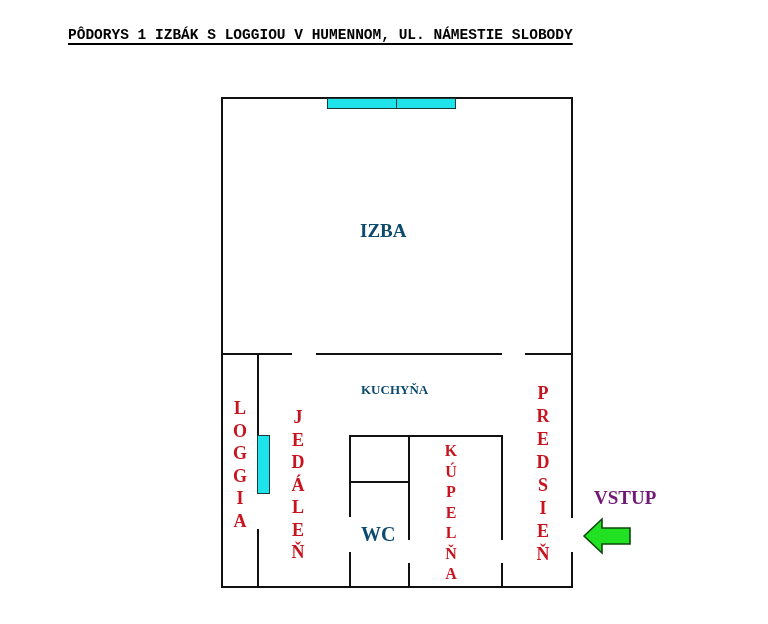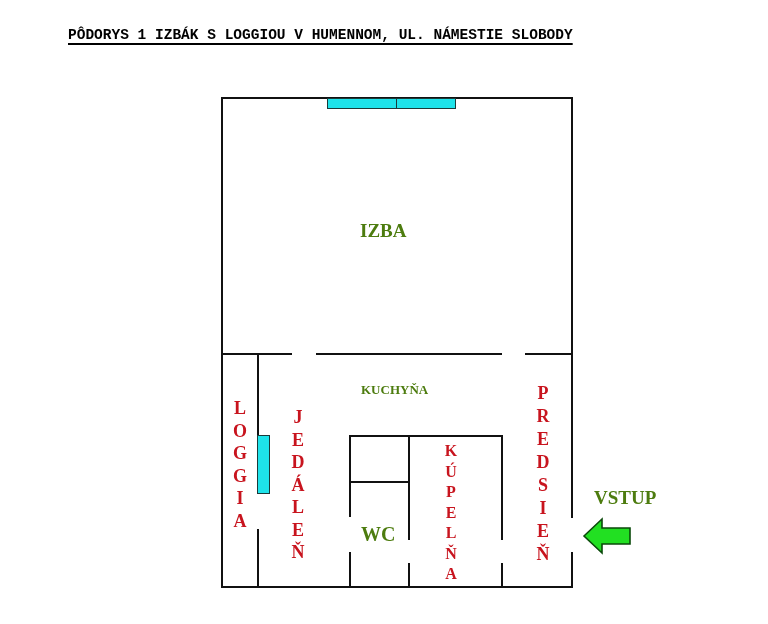--- a/index.html
+++ b/index.html
@@ -5,24 +5,24 @@
   html, body { margin:0; padding:0; background:#ffffff; }
   body { width:768px; height:624px; position:relative; overflow:hidden; font-family:"Liberation Serif", serif; }
   .title {
     position:absolute; left:68px; top:27px; width:632px;
     font-family:"Liberation Mono", monospace; font-weight:bold; font-size:14.5px;
     color:#000000; text-decoration:underline; text-decoration-thickness:2px; text-underline-offset:4px;
     white-space:nowrap; letter-spacing:0px;
   }
   .wall { position:absolute; background:#111; }
   .window { position:absolute; background:#1ee3ea; border:1.5px solid #1a3a3a; box-sizing:border-box; }
-  .label { position:absolute; color:#4d7c0f; font-weight:bold; font-family:"Liberation Serif", serif; }
+  .label { position:absolute; color:#0c4a6e; font-weight:bold; font-family:"Liberation Serif", serif; }
   .vlabel { position:absolute; color:#c8141e; font-weight:bold; font-family:"Liberation Serif", serif; text-align:center; }
   .vlabel span { display:block; }
-  .vstup { position:absolute; color:#4d7c0f; font-weight:bold; font-family:"Liberation Serif", serif; font-size:19px; }
+  .vstup { position:absolute; color:#701a75; font-weight:bold; font-family:"Liberation Serif", serif; font-size:19px; }
   .arrow { position:absolute; }
 </style>
 </head>
 <body>
 
 <div class="title">PÔDORYS 1 IZBÁK S LOGGIOU V HUMENNOM, UL. NÁMESTIE SLOBODY</div>
 
 <div>
 
   <div class="wall" style="left:222px;top:97px;width:351px;height:2px;"></div>

